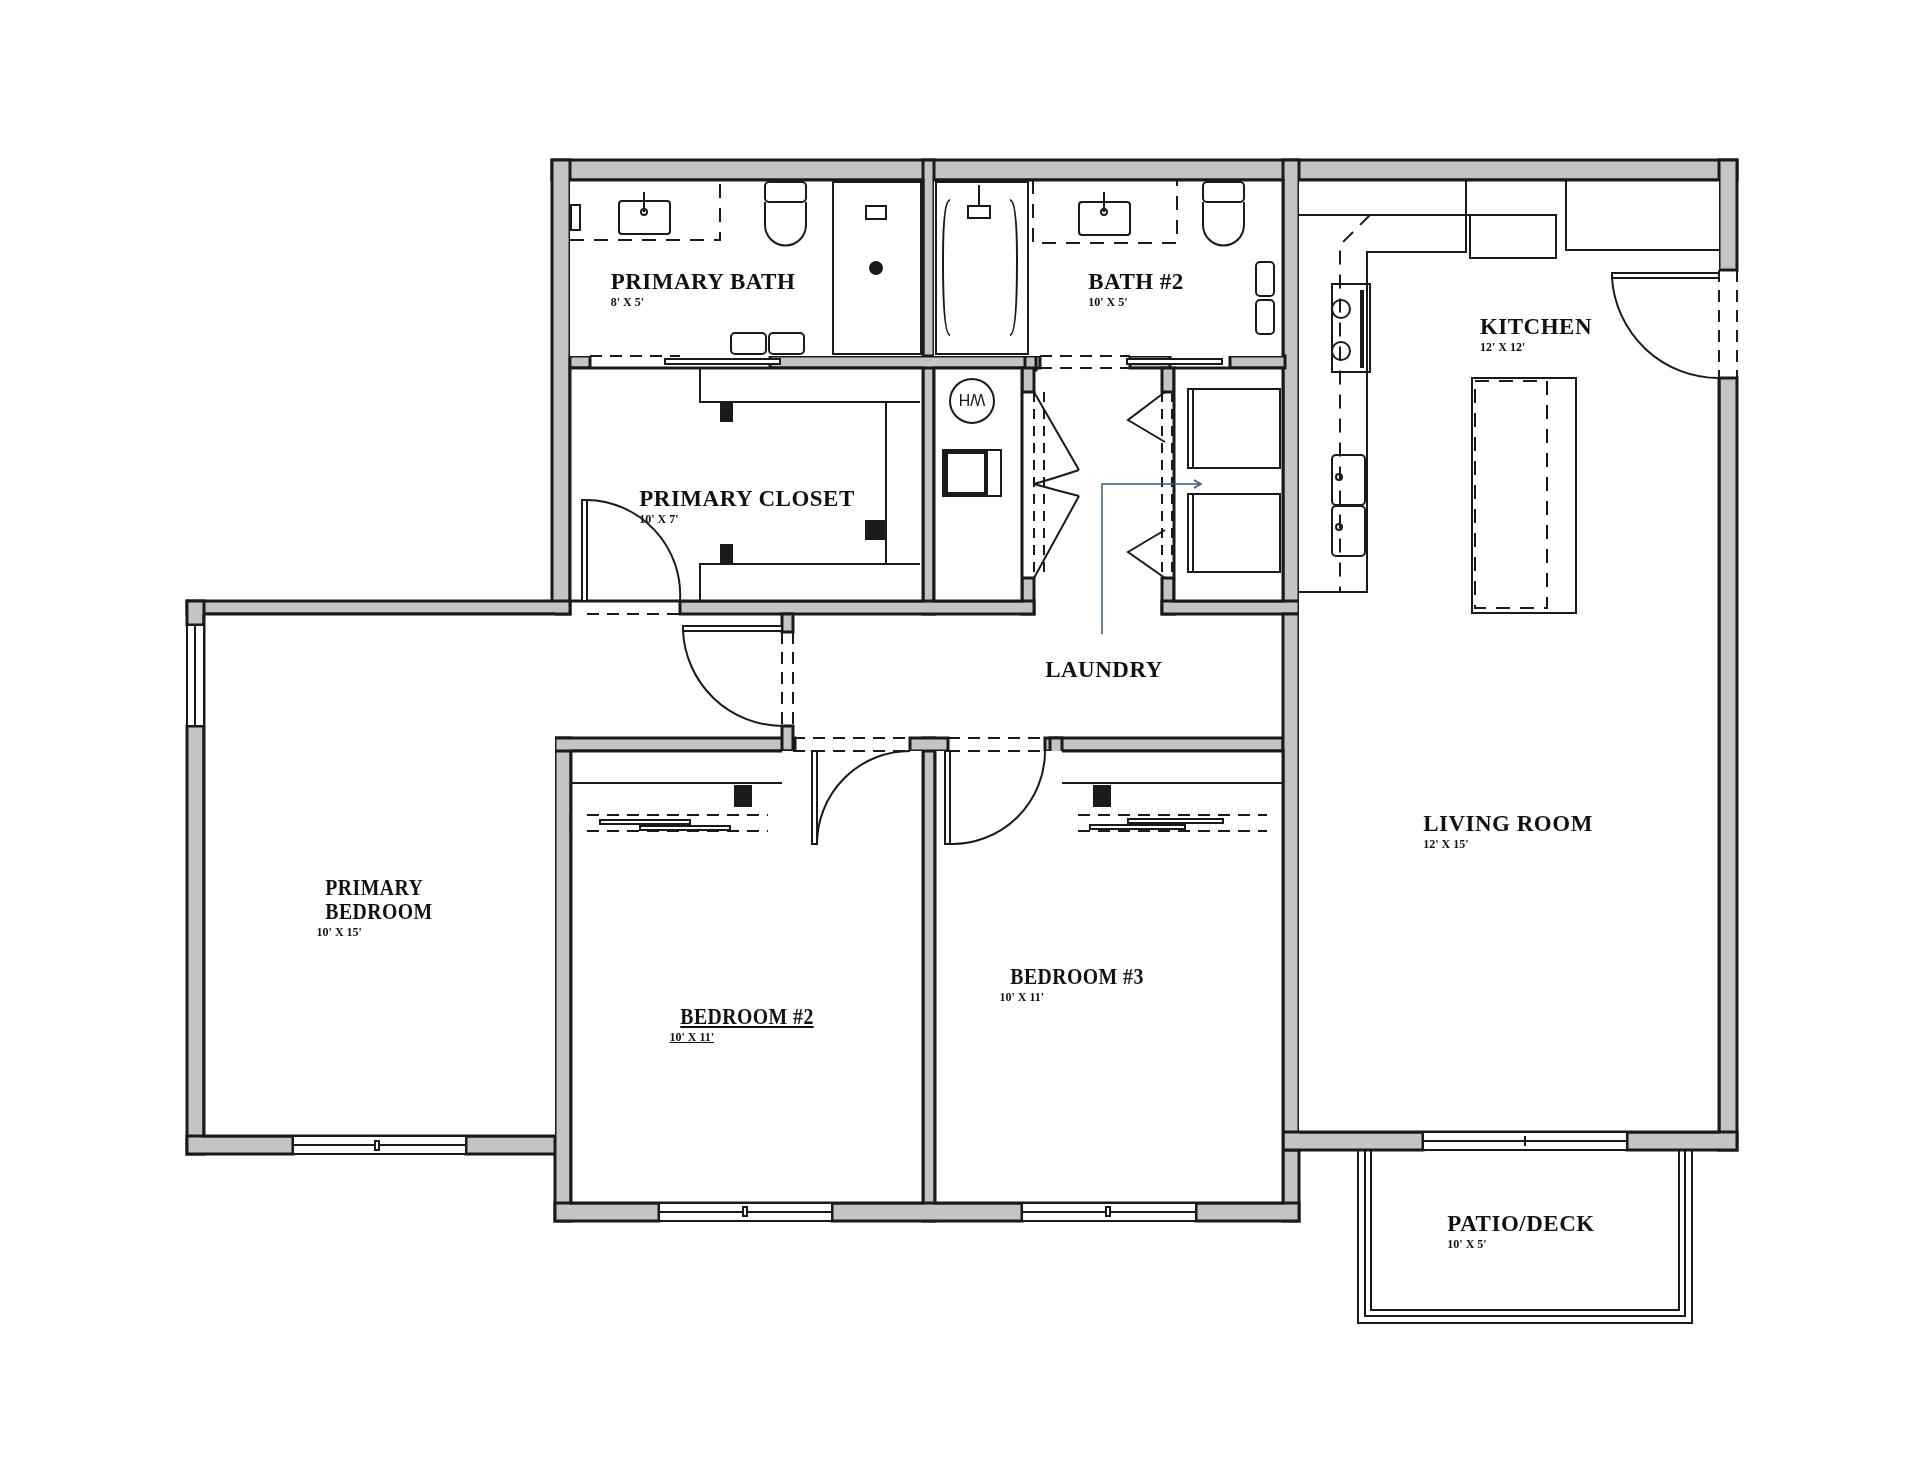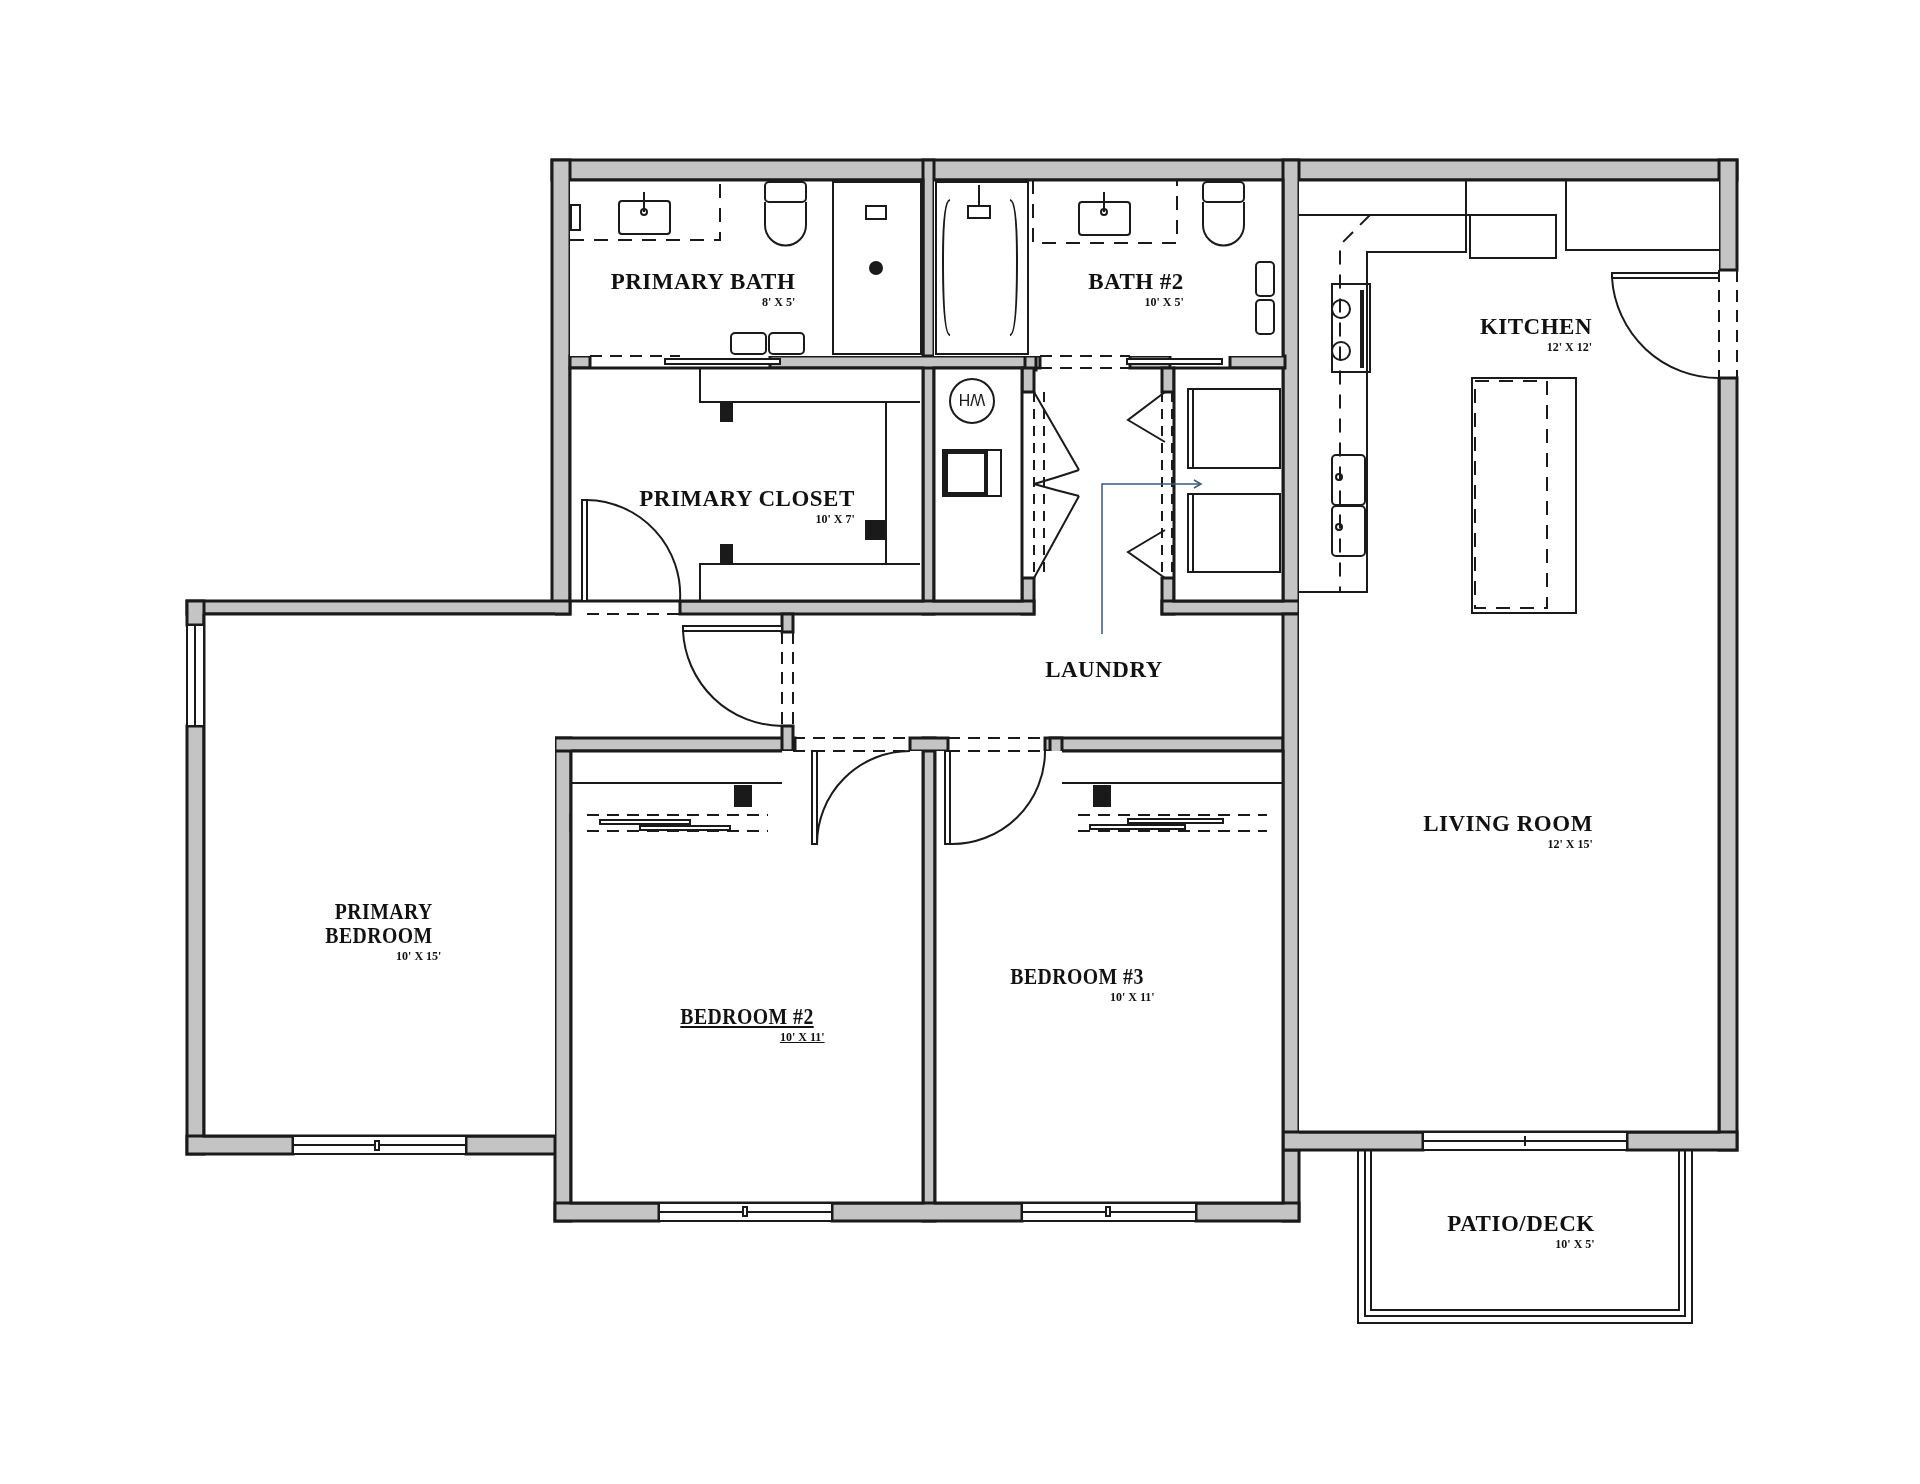--- a/index.html
+++ b/index.html
@@ -1,18 +1,18 @@
 <!DOCTYPE html>
 <html><head>
 <meta charset="utf-8">
 <style>
   html, body { margin: 0; padding: 0; background: #ffffff; }
   body { width: 1920px; height: 1484px; position: relative; overflow: hidden; font-family: "Liberation Serif", serif; }
   #plan { position: absolute; left: 0; top: 0; width: 1920px; height: 1484px; }
-  .label { position: absolute; text-align: right; color: #111; font-family: "Liberation Serif", serif; font-weight: bold; line-height: 1.05; transform: translateX(-50%); white-space: nowrap; }
+  .label { position: absolute; text-align: left; color: #111; font-family: "Liberation Serif", serif; font-weight: bold; line-height: 1.05; transform: translateX(-50%); white-space: nowrap; }
   .label .name { display: block; font-size: 23px; letter-spacing: 0.5px; }
   .label .dims { display: block; font-size: 12px; margin-top: 2px; }
   .label.narrow .name { transform: scaleX(0.86); }
 </style>
 </head>
 <body>
 
 <svg id="plan" viewBox="0 0 1920 1484" xmlns="http://www.w3.org/2000/svg">
   <g fill="#c4c4c4" stroke="#1a1a1a" stroke-width="3">
 
@@ -316,21 +316,21 @@
   <span class="name">KITCHEN</span>
   <span class="dims">12' X 12'</span>
 </div>
 <div class="label" style="left:747px; top:487px;">
   <span class="name">PRIMARY CLOSET</span>
   <span class="dims">10' X 7'</span>
 </div>
 <div class="label" style="left:1104px; top:637px;margin-top:21px;">
   <span class="name">LAUNDRY</span>
 </div>
-<div class="label narrow" style="left:379px; top:876px;margin-top:24px;">
+<div class="label narrow" style="left:379px; top:876px;">
   <span class="name">PRIMARY</span>
   <span class="name">BEDROOM</span>
   <span class="dims">10' X 15'</span>
 </div>
 <div class="label narrow" style="left:747px; top:1005px;text-decoration:underline;">
   <span class="name">BEDROOM #2</span>
   <span class="dims">10' X 11'</span>
 </div>
 <div class="label narrow" style="left:1077px; top:965px;">
   <span class="name">BEDROOM #3</span>

